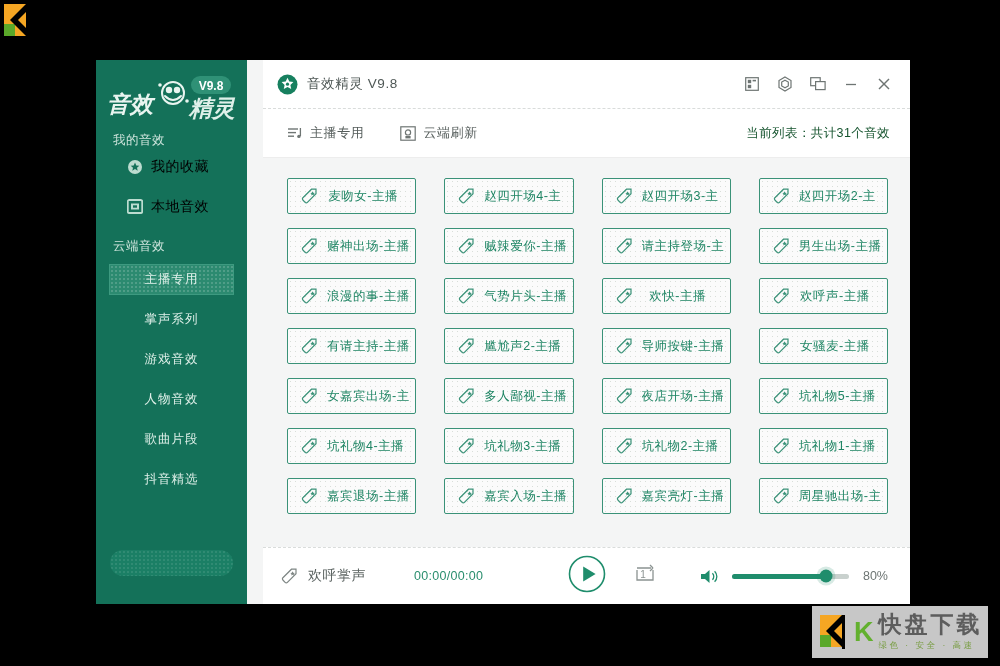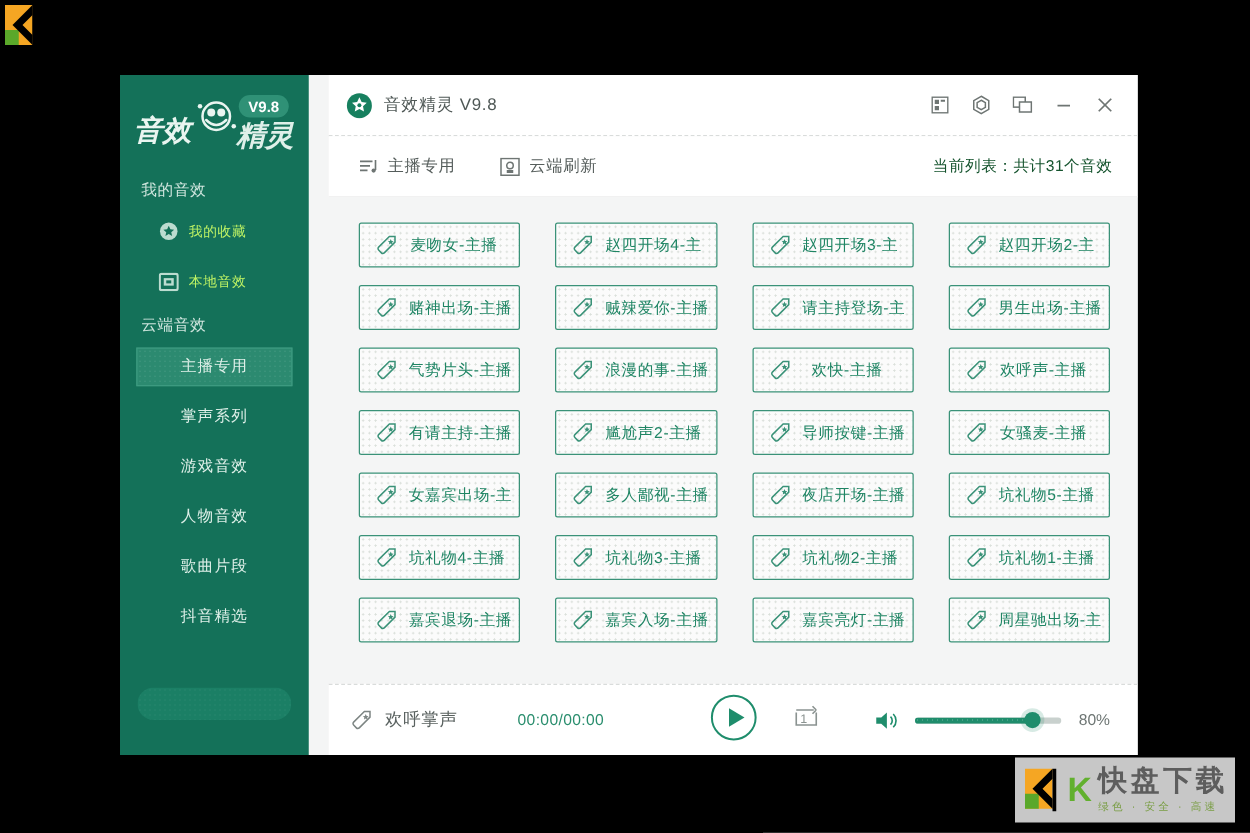--- a/index.html
+++ b/index.html
@@ -29,26 +29,26 @@
     width: 151px; height: 100%;
     background: #147159;
     position: relative;
     flex: 0 0 151px;
   }
   .brand { height: 72px; position: relative; }
   .brand svg { position: absolute; left: 9px; top: 16px; }
 
   .side-group-title {
     color: #cfe5dd; font-size: 12.5px;
-    padding: 0 0 0 17px; margin-top: 12px; margin-bottom: 9px;
+    padding: 0 0 0 17px; margin-bottom: 9px;
     letter-spacing: .5px;
   }
   .side-item {
-    height: 30px; display: flex; align-items: center;
-    color: #bef264; font-size: 11px; letter-spacing: .5px;
+    height: 30px; display: flex; align-items: flex-start;
+    color: #000000; font-size: 14px; letter-spacing: .5px;
     padding-left: 30px; margin-bottom: 10px;
     cursor: default;
   }
   .side-item .ico { width: 17px; height: 17px; margin-right: 8px; flex:0 0 17px; display:flex;align-items:center;justify-content:center; }
   .side-sub {
     height: 31px; display: flex; align-items: center; justify-content: center;
     color: #dff0e9; font-size: 12.5px; letter-spacing: 1px;
     margin: 0 13px 9px 13px;
     cursor: default;
   }
@@ -403,30 +403,30 @@
               </span>
               <span class="lb">男生出场-主播</span>
             </div>
             <div class="sfx">
               <span class="tag">
                 <svg width="17" height="16" viewBox="0 0 17 16">
                   <path d="M10.5 1.2 H15 V5.7 L6.4 14.3 a1.6 1.6 0 0 1 -2.3 0 L1.9 12 a1.6 1.6 0 0 1 0 -2.3 Z" fill="none" stroke="#3a9278" stroke-width="1.2"></path>
                   <polygon points="11.6,3.2 12.3,4.7 13.9,4.9 12.7,6 13,7.6 11.6,6.8 10.2,7.6 10.5,6 9.3,4.9 10.9,4.7" fill="#3a9278"></polygon>
                 </svg>
               </span>
+              <span class="lb">浪漫的事-主播</span>
+            </div>
+            <div class="sfx">
+              <span class="tag">
+                <svg width="17" height="16" viewBox="0 0 17 16">
+                  <path d="M10.5 1.2 H15 V5.7 L6.4 14.3 a1.6 1.6 0 0 1 -2.3 0 L1.9 12 a1.6 1.6 0 0 1 0 -2.3 Z" fill="none" stroke="#3a9278" stroke-width="1.2"></path>
+                  <polygon points="11.6,3.2 12.3,4.7 13.9,4.9 12.7,6 13,7.6 11.6,6.8 10.2,7.6 10.5,6 9.3,4.9 10.9,4.7" fill="#3a9278"></polygon>
+                </svg>
+              </span>
               <span class="lb">气势片头-主播</span>
-            </div>
-            <div class="sfx">
-              <span class="tag">
-                <svg width="17" height="16" viewBox="0 0 17 16">
-                  <path d="M10.5 1.2 H15 V5.7 L6.4 14.3 a1.6 1.6 0 0 1 -2.3 0 L1.9 12 a1.6 1.6 0 0 1 0 -2.3 Z" fill="none" stroke="#3a9278" stroke-width="1.2"></path>
-                  <polygon points="11.6,3.2 12.3,4.7 13.9,4.9 12.7,6 13,7.6 11.6,6.8 10.2,7.6 10.5,6 9.3,4.9 10.9,4.7" fill="#3a9278"></polygon>
-                </svg>
-              </span>
-              <span class="lb">浪漫的事-主播</span>
             </div>
             <div class="sfx">
               <span class="tag">
                 <svg width="17" height="16" viewBox="0 0 17 16">
                   <path d="M10.5 1.2 H15 V5.7 L6.4 14.3 a1.6 1.6 0 0 1 -2.3 0 L1.9 12 a1.6 1.6 0 0 1 0 -2.3 Z" fill="none" stroke="#3a9278" stroke-width="1.2"></path>
                   <polygon points="11.6,3.2 12.3,4.7 13.9,4.9 12.7,6 13,7.6 11.6,6.8 10.2,7.6 10.5,6 9.3,4.9 10.9,4.7" fill="#3a9278"></polygon>
                 </svg>
               </span>
               <span class="lb">欢快-主播</span>
             </div>

